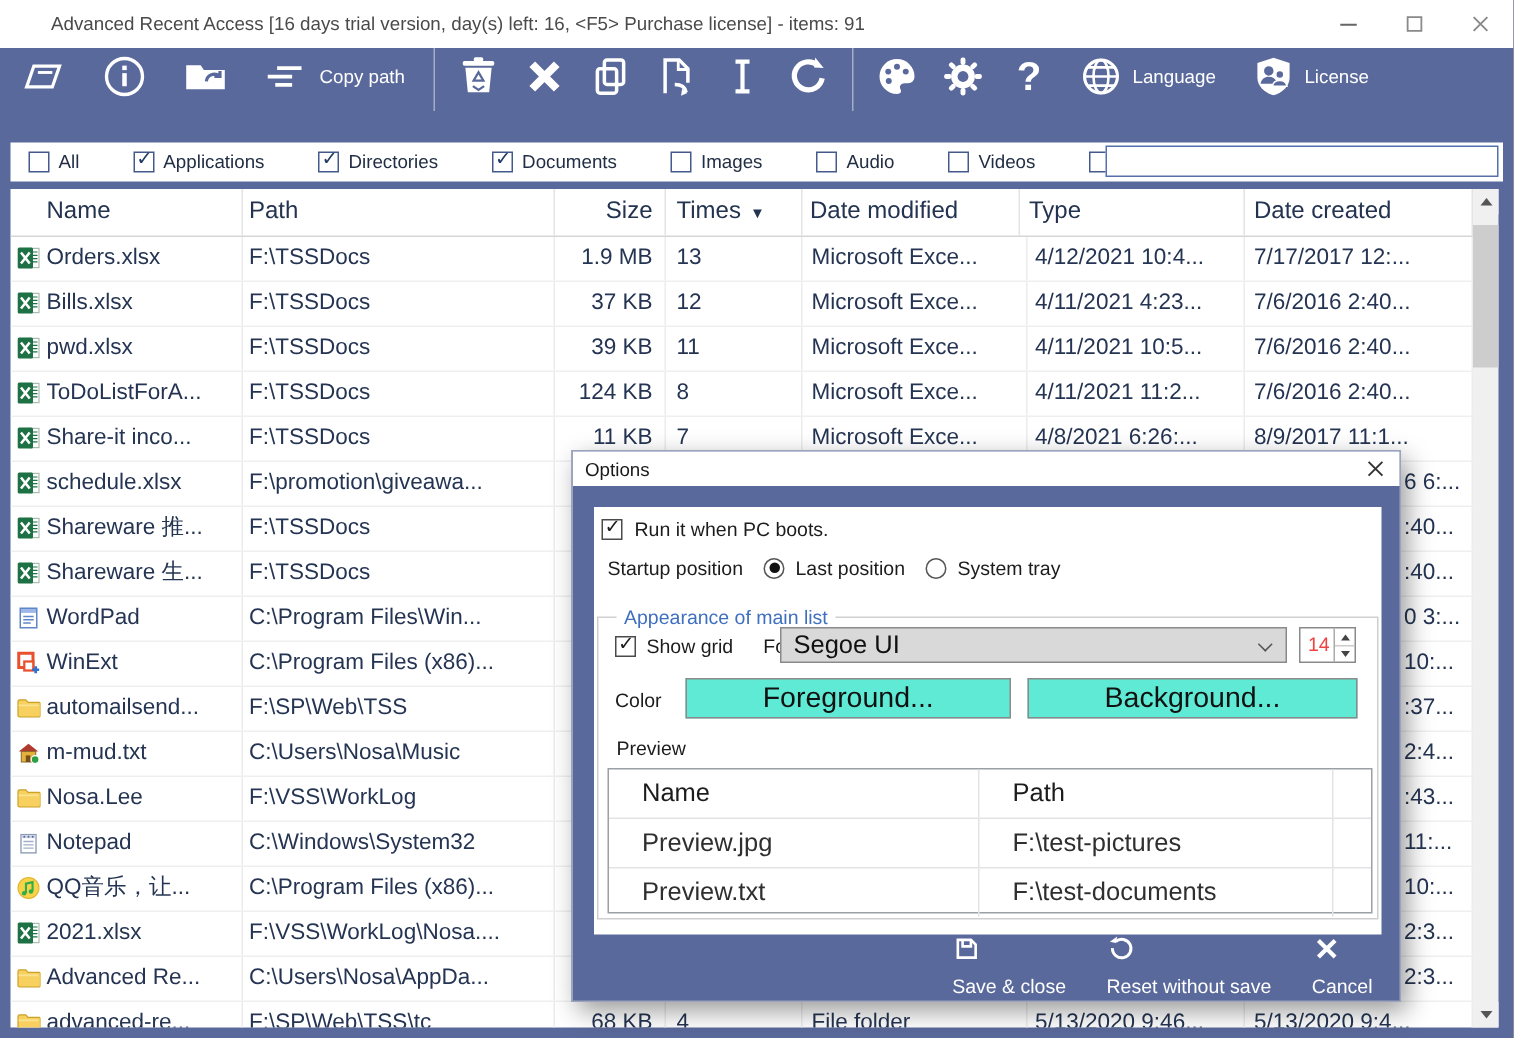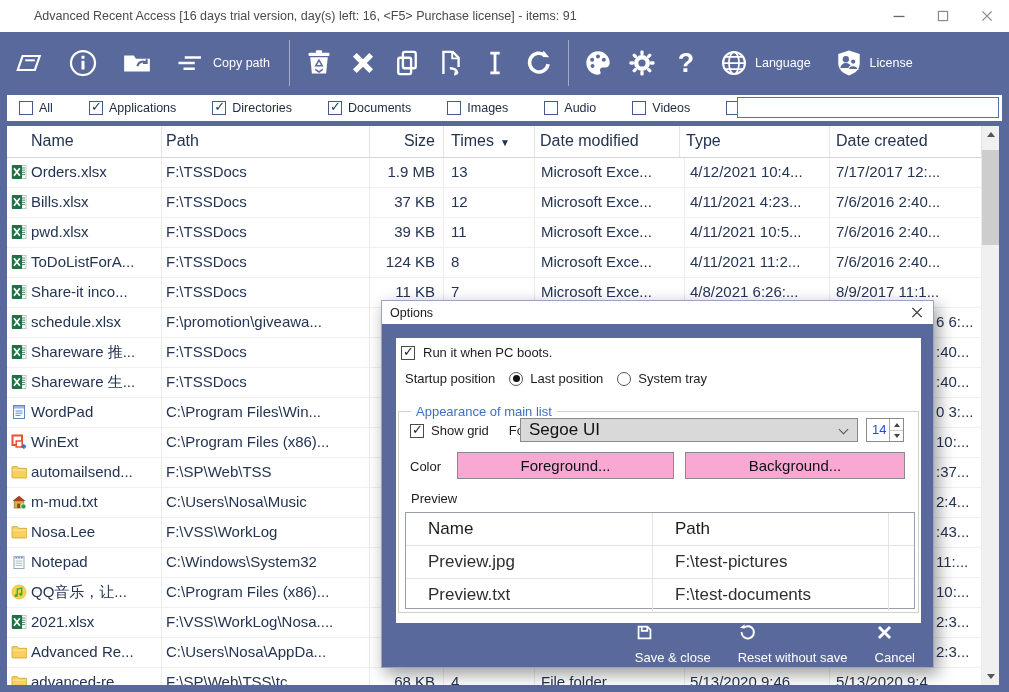--- a/index.html
+++ b/index.html
@@ -8,21 +8,21 @@
 
   
   .titlebar{position:absolute;left:0;top:0;width:100%;height:32px;background:#fff;display:flex;align-items:center;}
   .app-icon{width:17px;height:17px;margin-left:9px;flex:none;}
   .title{margin-left:8px;font-size:12.5px;color:#4a4a4a;white-space:nowrap;}
   .winbtns{margin-left:auto;display:flex;height:100%;}
   .winbtn{width:44px;height:100%;display:flex;align-items:center;justify-content:center;}
   .winbtn span{width:22px;height:22px;display:block;}
 
   
-  .toolbar{position:absolute;top:32px;left:0;width:100%;height:61px;display:flex;align-items:center;padding-left:2px;box-sizing:border-box;}
+  .toolbar{position:absolute;top:20px;left:0;width:100%;height:61px;display:flex;align-items:center;padding-left:2px;box-sizing:border-box;}
   .tgroup{display:flex;align-items:center;height:100%;}
   .tbtn{display:flex;align-items:center;gap:7px;height:100%;padding:0 12px;cursor:default;}
   .tbtn.small{padding:0 8px;}
   .ticon{width:30px;height:30px;flex:none;}
   .ticon.sm{width:28px;height:28px;}
   .tlabel{color:#fff;font-size:12.5px;white-space:nowrap;}
   .tsep{width:1px;height:46px;background:rgba(255,255,255,.45);margin:0 7px;}
 
   
   .filterbar{position:absolute;left:7px;top:95px;width:995px;height:26px;background:#fff;display:flex;align-items:center;padding-left:12px;box-sizing:border-box;}
@@ -69,28 +69,28 @@
   .radio.sel::after{content:"";position:absolute;left:2.5px;top:2.5px;width:7px;height:7px;border-radius:50%;background:#111;}
   .run-row{position:absolute;left:5px;top:7px;display:flex;gap:8px;align-items:center;}
   .startup-row{position:absolute;left:9px;top:33px;display:flex;align-items:center;}
   .startup-row .radio{margin-left:14px;margin-right:7px;}
   .groupbox{position:absolute;left:2px;top:73px;width:519px;height:200px;border:1px solid #cfcfcf;}
   .gb-label{position:absolute;left:12px;top:-8px;background:#fff;padding:0 5px;font-size:13px;color:#3f6fbf;white-space:nowrap;}
   .grid-row{position:absolute;left:11px;top:11px;display:flex;align-items:center;gap:7px;}
   .combo{position:absolute;left:121px;top:6px;width:338px;height:24px;background:#d9d9d9;border:1px solid #8a8a8a;box-sizing:border-box;font-size:17px;line-height:22px;padding-left:8px;color:#111;}
   .combo::after{content:"";position:absolute;right:10px;top:7px;width:6px;height:6px;border-right:1.6px solid #555;border-bottom:1.6px solid #555;transform:rotate(45deg);}
   .spinner{position:absolute;left:467px;top:6px;width:38px;height:24px;border:1px solid #8a8a8a;background:#fff;box-sizing:border-box;}
-  .spin-val{font-size:13px;line-height:21px;padding-left:5px;color:#1d4ed8;}
+  .spin-val{font-size:13px;line-height:21px;padding-left:5px;color:#ef4444;}
   .spin-btns{position:absolute;right:0;top:0;width:13px;height:100%;border-left:1px solid #aaa;}
   .spin-up,.spin-down{position:absolute;left:0;width:13px;height:50%;display:flex;align-items:center;justify-content:center;}
   .spin-up{top:0;border-bottom:1px solid #ccc;} .spin-down{bottom:0;}
   .mtri-up{width:0;height:0;border-left:3px solid transparent;border-right:3px solid transparent;border-bottom:4px solid #444;}
   .mtri-down{width:0;height:0;border-left:3px solid transparent;border-right:3px solid transparent;border-top:4px solid #444;}
   .color-label{position:absolute;left:11px;top:47px;}
-  .colorbtn{position:absolute;top:40px;height:27px;background:#f9a8d4;border:1px solid #8a8a8a;box-sizing:border-box;font-size:15px;color:#111;text-align:center;line-height:25px;}
+  .colorbtn{position:absolute;top:40px;height:27px;background:#5eead4;border:1px solid #8a8a8a;box-sizing:border-box;font-size:19px;color:#111;text-align:center;line-height:25px;}
   .fgbtn{left:58px;width:217px;} .bgbtn{left:286px;width:220px;}
   .preview-label{position:absolute;left:12px;top:79px;}
   .ptable{position:absolute;left:6px;top:100px;width:510px;height:97px;border:1px solid #9aa0a6;box-sizing:border-box;background:#fff;}
   .prow{display:flex;height:32px;border-bottom:1px solid #e3e3e3;}
   .prow:last-child{border-bottom:none;}
   .pcell{box-sizing:border-box;border-right:1px solid #e3e3e3;padding-left:22px;overflow:hidden;white-space:nowrap;font-size:17px;line-height:31px;color:#2f2f2f;}
   .pcell:last-child{border-right:none;}
   .p-name{width:247px;} .p-path{width:236px;} .p-x{width:25px;padding-left:0;}
   .phead .pcell{color:#1c1c1c;}
   .dbuttons{position:absolute;left:0;right:0;bottom:0;height:46px;display:flex;align-items:center;justify-content:flex-end;gap:27px;padding-right:18px;}

